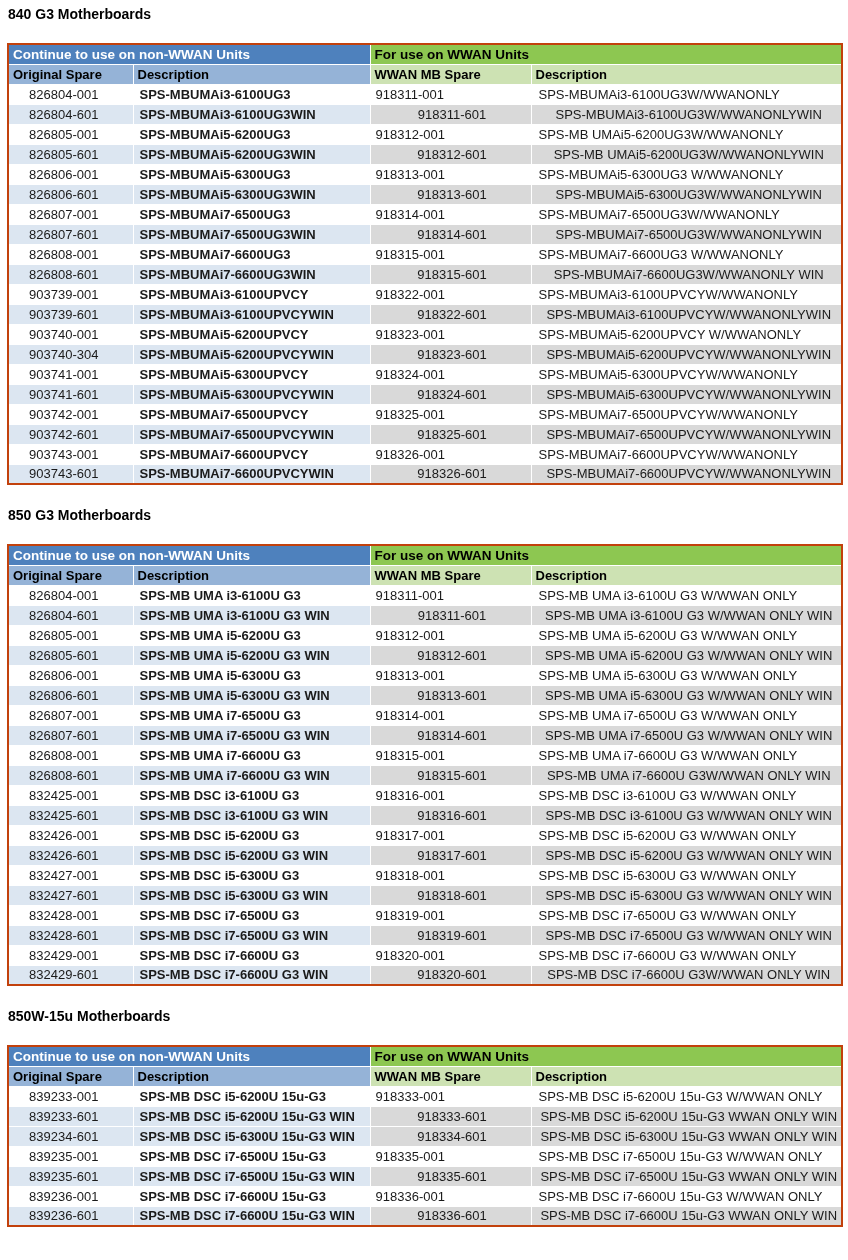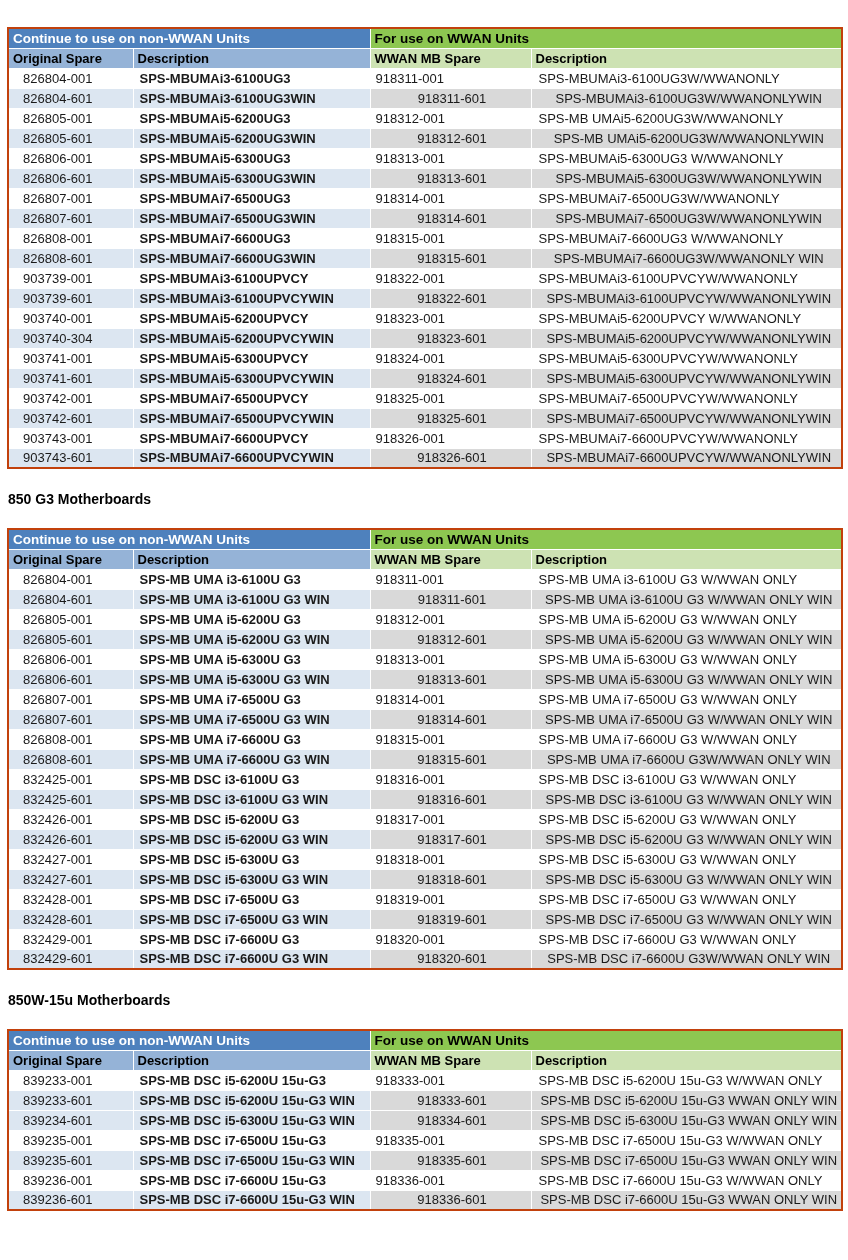--- a/index.html
+++ b/index.html
@@ -46,33 +46,34 @@
     font-size: 13.5px;
     font-weight: 700;
     padding-left: 4px;
   }
   .hdr-blue  { background: var(--blue, #4E81BD);  color: #ffffff; }
   .hdr-green { background: var(--green, #8DC751); color: #000000; }
   .col-header-row th { font-weight: 700; color: #000; }
   .sub-blue  { background: var(--lightblue, #95B3D7); }
   .sub-green { background: var(--lightgreen, #CDE2B3); }
   td { color: #1a1a1a; }
-  td.c0 { padding-left: 14px; }
+  td.c0 { padding-left: 20px; }
   td.c1 { padding-left: 6px; font-weight: bold; }
   td.c2 { padding-left: 5px; }
   td.c3 { padding-left: 7px; }
   tr.plain td { background: #ffffff; }
   tr.alt td.left-half  { background: var(--stripeblue, #DCE6F1); }
   tr.alt td.right-half { background: var(--stripegray, #D9D9D9); text-align: center; }
 </style>
 </head>
 <body>
 
 <div id="page">
   <div class="section">
+    <h2 class="section-title">840 G3 Motherboards</h2>
     <table class="spares-table">
       <colgroup>
         <col style="width:125px">
           <col style="width:237px">
           <col style="width:161px">
           <col style="width:311px">
       </colgroup>
       <thead>
         <tr class="group-header-row">
           <th colspan="2" class="hdr-blue">Continue to use on non-WWAN Units</th>

